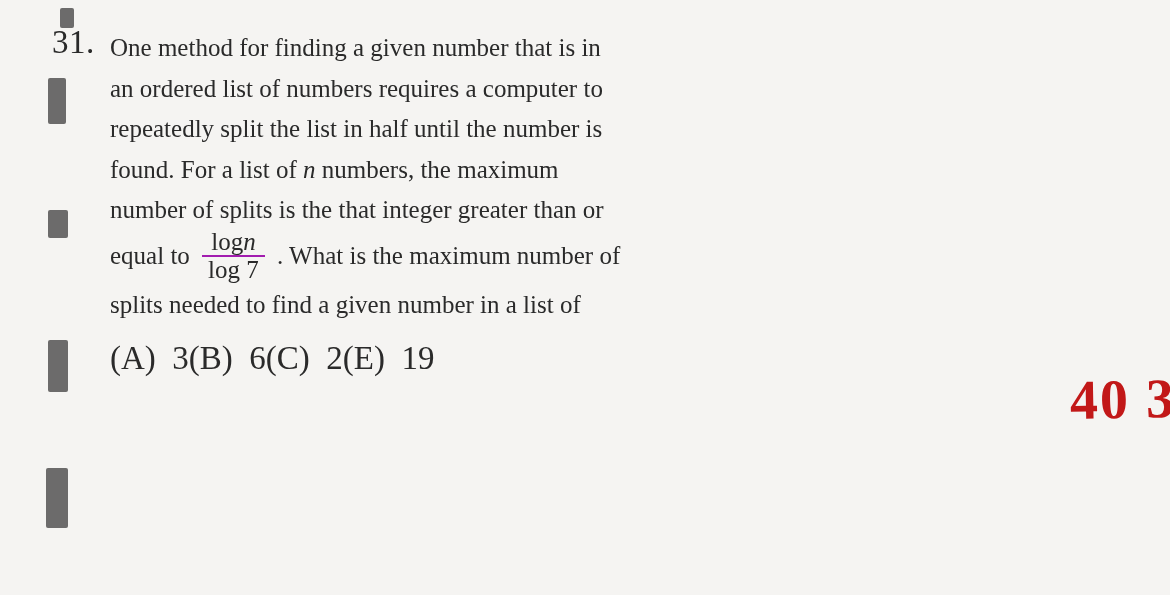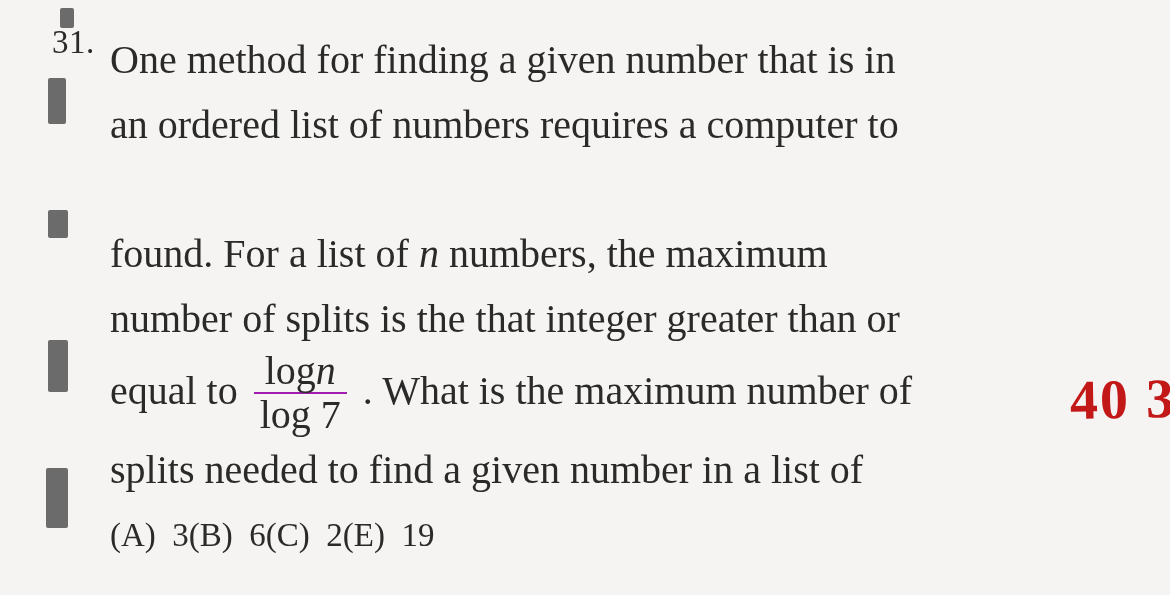--- a/index.html
+++ b/index.html
@@ -17,21 +17,21 @@
     padding:28px 70px 20px 110px;
     box-sizing:border-box;
   }
   .qnum{
     position:absolute;
     left:52px;top:24px;
     font-size:33px;
     letter-spacing:.5px;
   }
   .body-text{
-    font-size:40px;
+    font-size:25px;
     line-height:1.62;
     max-width:860px;
   }
   .body-text p{margin:0}
   .ital{font-style:italic}
   
   .frac{
     display:inline-block;
     vertical-align:middle;
     text-align:center;
@@ -78,21 +78,21 @@
   <div class="speck" style="left:48px;top:210px;width:20px;height:28px"></div>
   <div class="speck" style="left:48px;top:340px;width:20px;height:52px"></div>
   <div class="speck" style="left:46px;top:468px;width:22px;height:60px"></div>
 
   <div class="qnum">31.</div>
 
   <div class="body-text">
     <p>
       <span>One method for finding a given number that is in</span><br>
       <span>an ordered list of numbers requires a computer to</span><br>
-      <br>
+      <span>repeatedly split the list in half until the number is</span><br>
       <span>found. For a list of </span><span class="ital">n</span><span> numbers, the maximum</span><br>
       <span>number of splits is the that integer greater than or</span><br>
       <span>equal to </span>
       <span class="frac">
         <span class="num">
           <span>log</span><span class="ital">n</span>
         </span>
         <span class="den">log 7</span>
       </span>
       <span>. What is the maximum number of</span><br>

